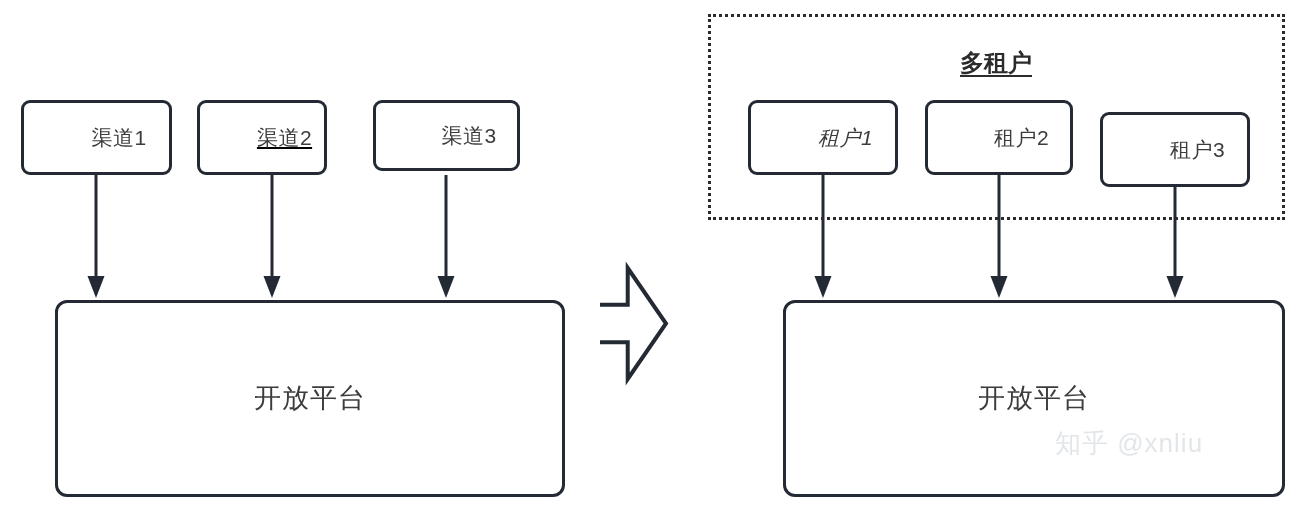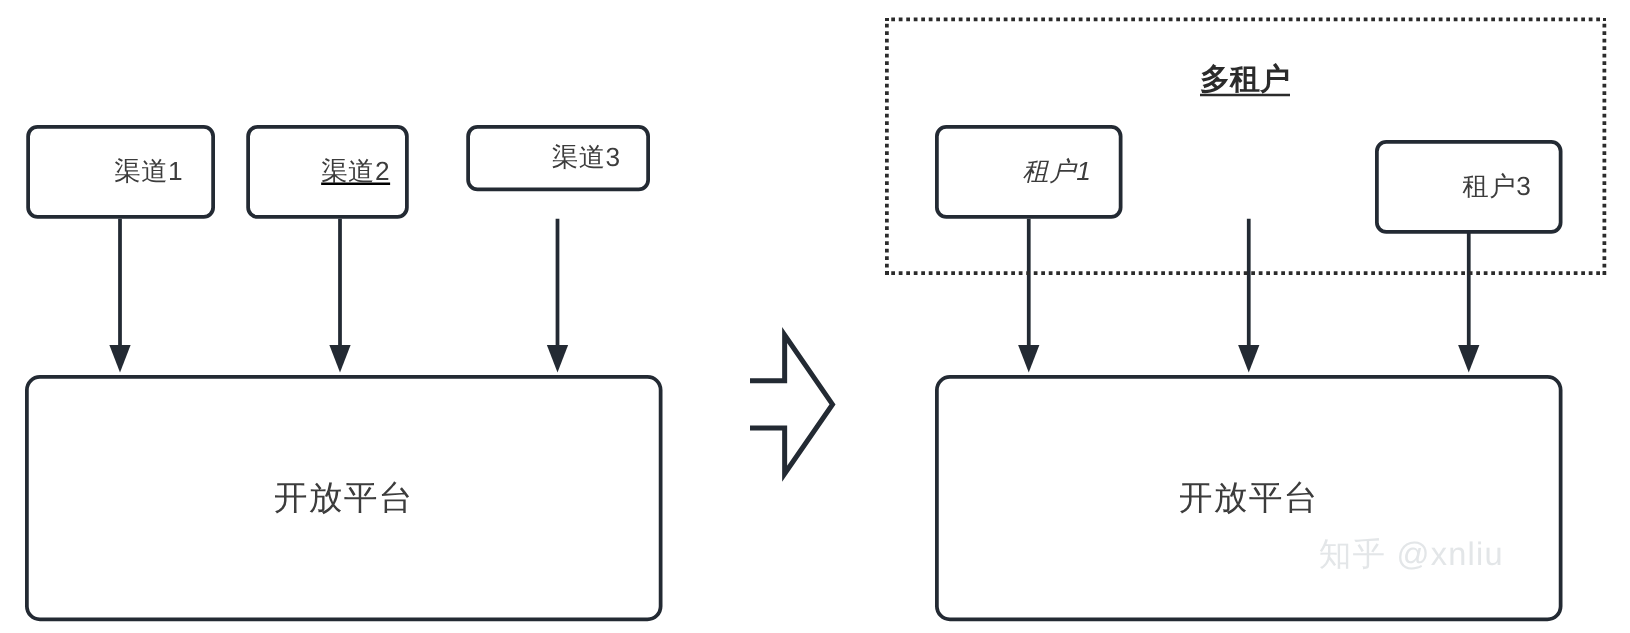--- a/index.html
+++ b/index.html
@@ -44,20 +44,21 @@
   }
   .platform-box {
     position: absolute;
     box-sizing: border-box;
     border: 3px solid #232a33;
     border-radius: 12px;
     background: #ffffff;
     display: flex;
     align-items: center;
     justify-content: center;
+    margin-left: 35px;
   }
   .platform-label {
     color: #3c3c3c;
     font-size: 27px;
     line-height: 1;
     letter-spacing: 1px;
     white-space: nowrap;
   }
   .group-box {
     position: absolute;
@@ -105,38 +106,41 @@
         <polygon points="1166.5,276 1183.5,276 1175,298" fill="#232a33" stroke="none"></polygon>
       </g>
   </svg>
 
   <div class="node-box" id="lbox0" style="left: 21px; top: 100px; width: 151px; height: 75px;">
     <span class="node-label">渠道1</span>
   </div>
   <div class="node-box" id="lbox1" style="left: 197px; top: 100px; width: 130px; height: 75px; text-decoration: underline;">
     <span class="node-label">渠道2</span>
   </div>
-  <div class="node-box" id="lbox2" style="left: 373px; top: 100px; width: 147px; height: 53px; justify-content: center;">
+  <div class="node-box" id="lbox2" style="left: 373px; top: 100px; width: 147px; height: 71px; justify-content: center;">
     <span class="node-label">渠道3</span>
   </div>
 
   <div class="platform-box" id="lplatform" style="left: 20px; top: 300px; width: 510px; height: 197px;">
     <span class="platform-label">开放平台</span>
   </div>
 
   <svg class="svg-layer" viewBox="0 0 1304 506" xmlns="http://www.w3.org/2000/svg">
     <polyline id="block-arrow" fill="none" stroke="#232a33" stroke-width="4" stroke-linejoin="miter" stroke-linecap="butt" points="600,304.63 627.72,304.63 627.72,268 666,323.5 627.72,379 627.72,342.37 600,342.37"></polyline>
   </svg>
 
   <div class="group-box" id="groupbox" style="left: 708px; top: 14px; width: 577px; height: 206px;"></div>
   <div class="group-title" id="grouptitle" style="left: 996px; top: 47px; text-align: center;">多租户</div>
 
   <div class="node-box" id="rbox0" style="left: 748px; top: 100px; width: 150px; height: 75px; font-style: italic;">
     <span class="node-label">租户1</span>
   </div>
+  <div class="node-box" id="rbox1" style="left: 925px; top: 100px; width: 148px; height: 75px;">
+    <span class="node-label">租户2</span>
+  </div>
   <div class="node-box" id="rbox2" style="left: 1100px; top: 112px; width: 150px; height: 75px;">
     <span class="node-label">租户3</span>
   </div>
 
   <div class="platform-box" id="rplatform" style="left: 748px; top: 300px; width: 502px; height: 197px;">
     <span class="platform-label">开放平台</span>
   </div>
 
   <div class="watermark" id="wm" style="left: 1055px; top: 426px;">知乎 @xnliu</div>
 

